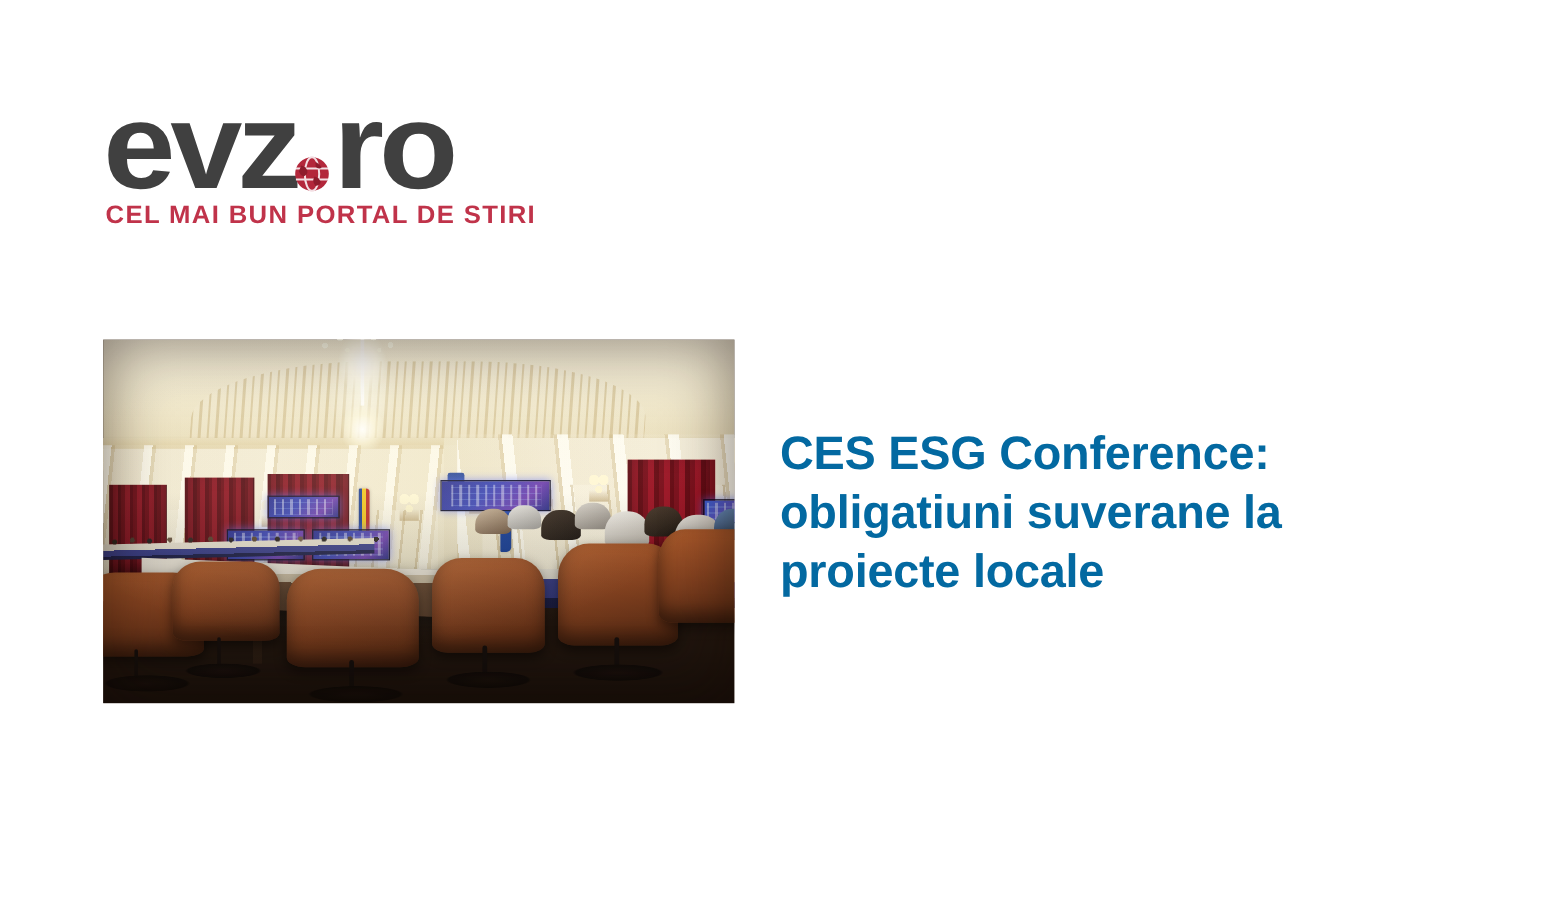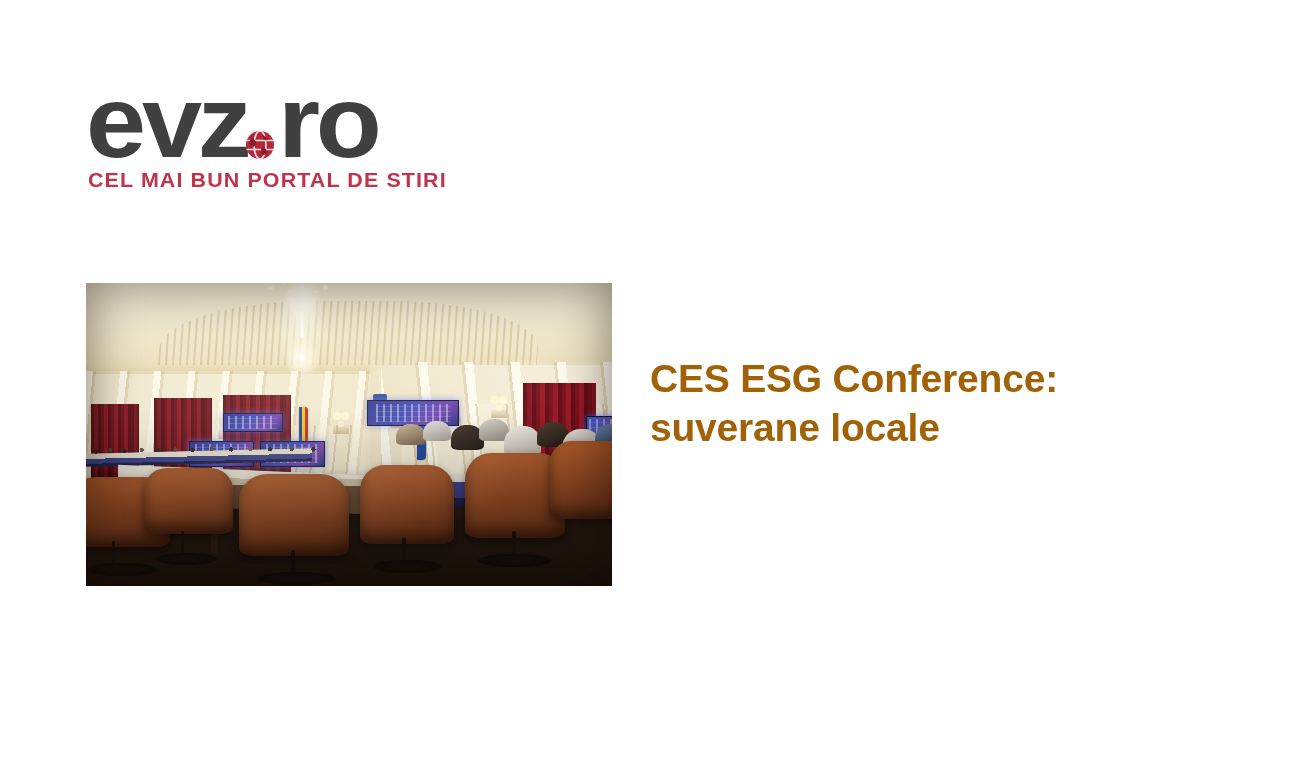--- a/index.html
+++ b/index.html
@@ -410,21 +410,21 @@
     box-shadow: inset 0 0 54px rgba(22,10,4,.55);
     pointer-events: none;
   }
 
   
   .headline {
     position: absolute;
     left: 650px;
     top: 328px;
     width: 600px;
-    color: #a16207;
+    color: #0369a1;
     font-family: "Liberation Sans", sans-serif;
     font-weight: bold;
     font-size: 39px;
     line-height: 49px;
     letter-spacing: -0.2px;
   }
   .headline-line { display: block; white-space: nowrap; }
 </style>
 </head>
 <body>
@@ -537,14 +537,15 @@
     <div class="floor" style="z-index:-1"></div>
     <div class="carpet-pattern" style="z-index:-1"></div>
 
     <div class="photo-tone"></div>
     <div class="photo-vignette"></div>
   </div>
 </div>
 
 <h1 class="headline">
   <span class="headline-line">CES ESG Conference:</span>
-  <span class="headline-line">suverane locale</span>
+  <span class="headline-line">obligatiuni suverane la</span>
+  <span class="headline-line">proiecte locale</span>
 </h1>
 
 </body></html>

